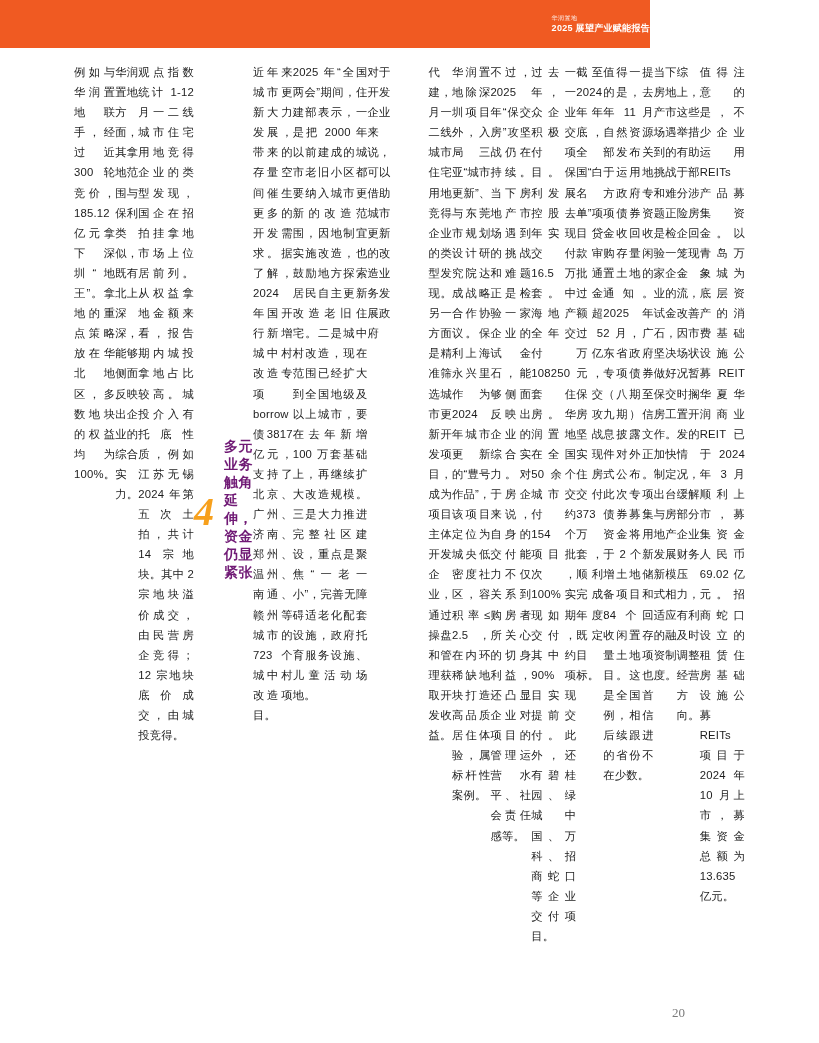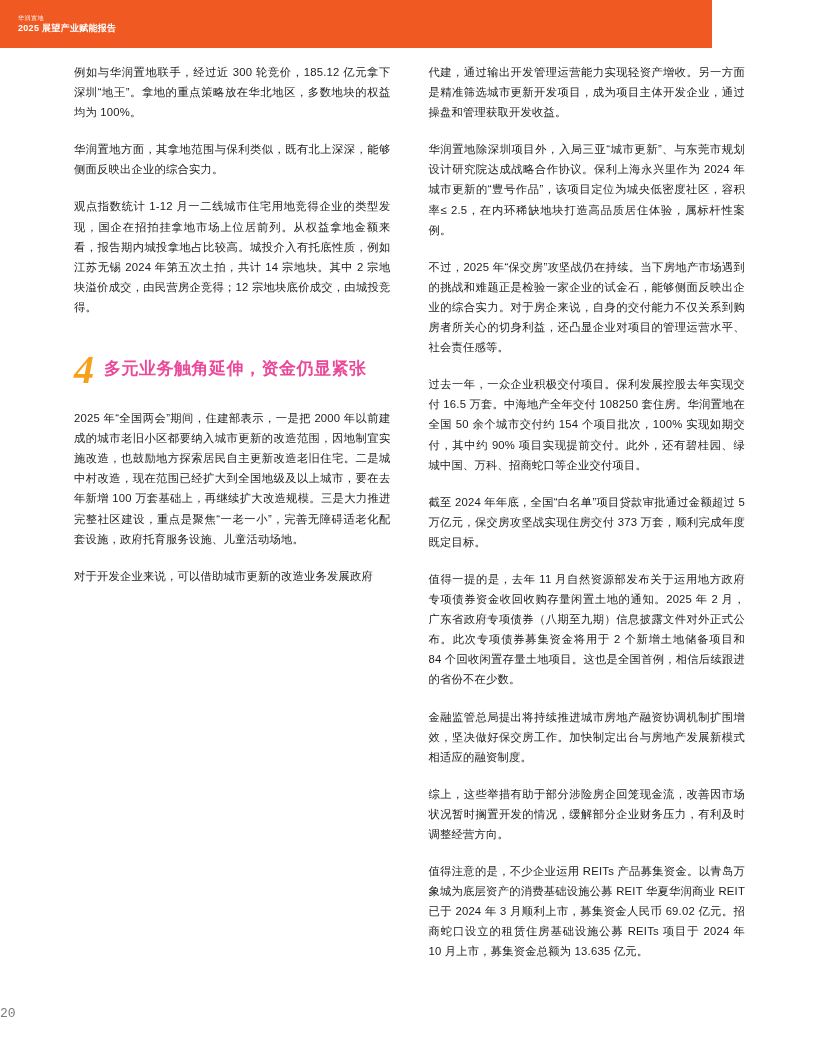--- a/index.html
+++ b/index.html
@@ -13,27 +13,28 @@
     position: relative;
     font-family: "Liberation Sans", sans-serif;
     color: #1a1a1a;
   }
 
   
   .page-header {
     position: absolute;
     top: 0;
     left: 0;
-    width: 712px;
+    width: 650px;
     height: 48px;
     background: #f05a22;
     display: flex;
     align-items: center;
     padding-left: 18px;
     box-sizing: border-box;
+    justify-content: flex-end;
   }
   .header-logo {
     display: flex;
     flex-direction: column;
     justify-content: center;
     line-height: 1.15;
   }
   .header-logo .logo-small {
     font-size: 6px;
     color: #ffffff;
@@ -55,21 +56,21 @@
     left: 0;
     width: 819px;
     display: flex;
     gap: 38px;
     padding: 0 74px;
     box-sizing: border-box;
   }
   .col {
     width: 317px;
     display: flex;
-    flex-direction: column;
+    flex-direction: row;
   }
   p.para {
     margin: 0 0 17px 0;
     font-size: 11.3px;
     line-height: 1.78;
     text-align: justify;
     color: #1c1c1c;
     letter-spacing: 0.2px;
   }
 
@@ -84,36 +85,36 @@
     font-size: 40px;
     font-weight: bold;
     color: #f7a01c;
     line-height: 1;
     font-family: "Liberation Serif", serif;
     font-style: italic;
     position: relative;
     top: 2px;
   }
   .section-title {
-    font-size: 17px;
+    font-size: 14px;
     font-weight: bold;
-    color: #ec4899;
+    color: #701a75;
     letter-spacing: 0.5px;
   }
 
   
   .page-number {
     position: absolute;
     bottom: 22px;
     left: 0;
     width: 685px;
-    text-align: left;
+    text-align: right;
     font-size: 13px;
     color: #7a7a7a;
-    font-family: Liberation Mono, monospace;
+    font-family: Liberation Serif, serif;
   }
 </style>
 </head>
 <body>
 
 <div class="page-header">
   <div class="header-logo">
     <span class="logo-small">华润置地</span>
     <span class="logo-main">2025 展望产业赋能报告</span>
   </div>
@@ -124,30 +125,31 @@
   <div class="col">
     <p class="para">例如与华润置地联手，经过近 300 轮竞价，185.12 亿元拿下深圳“地王”。拿地的重点策略放在华北地区，多数地块的权益均为 100%。</p>
     <p class="para">华润置地方面，其拿地范围与保利类似，既有北上深深，能够侧面反映出企业的综合实力。</p>
     <p class="para">观点指数统计 1-12 月一二线城市住宅用地竞得企业的类型发现，国企在招拍挂拿地市场上位居前列。从权益拿地金额来看，报告期内城投拿地占比较高。城投介入有托底性质，例如江苏无锡 2024 年第五次土拍，共计 14 宗地块。其中 2 宗地块溢价成交，由民营房企竞得；12 宗地块底价成交，由城投竞得。</p>
 
     <div class="section-head">
       <span class="section-num">4</span>
       <span class="section-title">多元业务触角延伸，资金仍显紧张</span>
     </div>
 
+    <p class="para">近年来城市更新大力发展，带来的存量空间催生更多的开发需求。据了解，2024 年国开行新增城中村改造专项borrow债3817 亿元，支持了北京、广州、济南、郑州、温州、南通、赣州等城市的 723 个城中村改造项目。</p>
     <p class="para">2025 年“全国两会”期间，住建部表示，一是把 2000 年以前建成的城市老旧小区都要纳入城市更新的改造范围，因地制宜实施改造，也鼓励地方探索居民自主更新改造老旧住宅。二是城中村改造，现在范围已经扩大到全国地级及以上城市，要在去年新增 100 万套基础上，再继续扩大改造规模。三是大力推进完整社区建设，重点是聚焦“一老一小”，完善无障碍适老化配套设施，政府托育服务设施、儿童活动场地。</p>
     <p class="para">对于开发企业来说，可以借助城市更新的改造业务发展政府</p>
   </div>
 
   <div class="col">
-    <p class="para">代建，通过输出开发管理运营能力实现轻资产增收。另一方面是精准筛选城市更新开发项目，成为项目主体开发企业，通过操盘和管理获取开发收益。</p>
+    <p class="para">代建，月一二线城市住宅用地竞得企业的类型发现。另一方面是精准筛选城市更新开发项目，成为项目主体开发企业，通过操盘和管理获取开发收益。</p>
     <p class="para">华润置地除深圳项目外，入局三亚“城市更新”、与东莞市规划设计研究院达成战略合作协议。保利上海永兴里作为 2024 年城市更新的“豊号作品”，该项目定位为城央低密度社区，容积率≤ 2.5，在内环稀缺地块打造高品质居住体验，属标杆性案例。</p>
     <p class="para">不过，2025 年“保交房”攻坚战仍在持续。当下房地产市场遇到的挑战和难题正是检验一家企业的试金石，能够侧面反映出企业的综合实力。对于房企来说，自身的交付能力不仅关系到购房者所关心的切身利益，还凸显企业对项目的管理运营水平、社会责任感等。</p>
     <p class="para">过去一年，一众企业积极交付项目。保利发展控股去年实现交付 16.5 万套。中海地产全年交付 108250 套住房。华润置地在全国 50 余个城市交付约 154 个项目批次，100% 实现如期交付，其中约 90% 项目实现提前交付。此外，还有碧桂园、绿城中国、万科、招商蛇口等企业交付项目。</p>
     <p class="para">截至 2024 年年底，全国“白名单”项目贷款审批通过金额超过 5 万亿元，保交房攻坚战实现住房交付 373 万套，顺利完成年度既定目标。</p>
     <p class="para">值得一提的是，去年 11 月自然资源部发布关于运用地方政府专项债券资金收回收购存量闲置土地的通知。2025 年 2 月，广东省政府专项债券（八期至九期）信息披露文件对外正式公布。此次专项债券募集资金将用于 2 个新增土地储备项目和 84 个回收闲置存量土地项目。这也是全国首例，相信后续跟进的省份不在少数。</p>
-    <p class="para">金融监管总局提出将持续推进城市房地产融资协调机制扩围增效，坚决做好保交房工作。加快制定出台与房地产发展新模式相适应的融资制度。</p>
+    <p class="para">当下房地产市场遇到的挑战和难题正是检验一家企业的试金石，坚决做好保交房工作。加快制定出台与房地产发展新模式相适应的融资制度。</p>
     <p class="para">综上，这些举措有助于部分涉险房企回笼现金流，改善因市场状况暂时搁置开发的情况，缓解部分企业财务压力，有利及时调整经营方向。</p>
     <p class="para">值得注意的是，不少企业运用 REITs 产品募集资金。以青岛万象城为底层资产的消费基础设施公募 REIT 华夏华润商业 REIT 已于 2024 年 3 月顺利上市，募集资金人民币 69.02 亿元。招商蛇口设立的租赁住房基础设施公募 REITs 项目于 2024 年 10 月上市，募集资金总额为 13.635 亿元。</p>
   </div>
 </div>
 
 <div class="page-number">20</div>
 
 </body></html>

